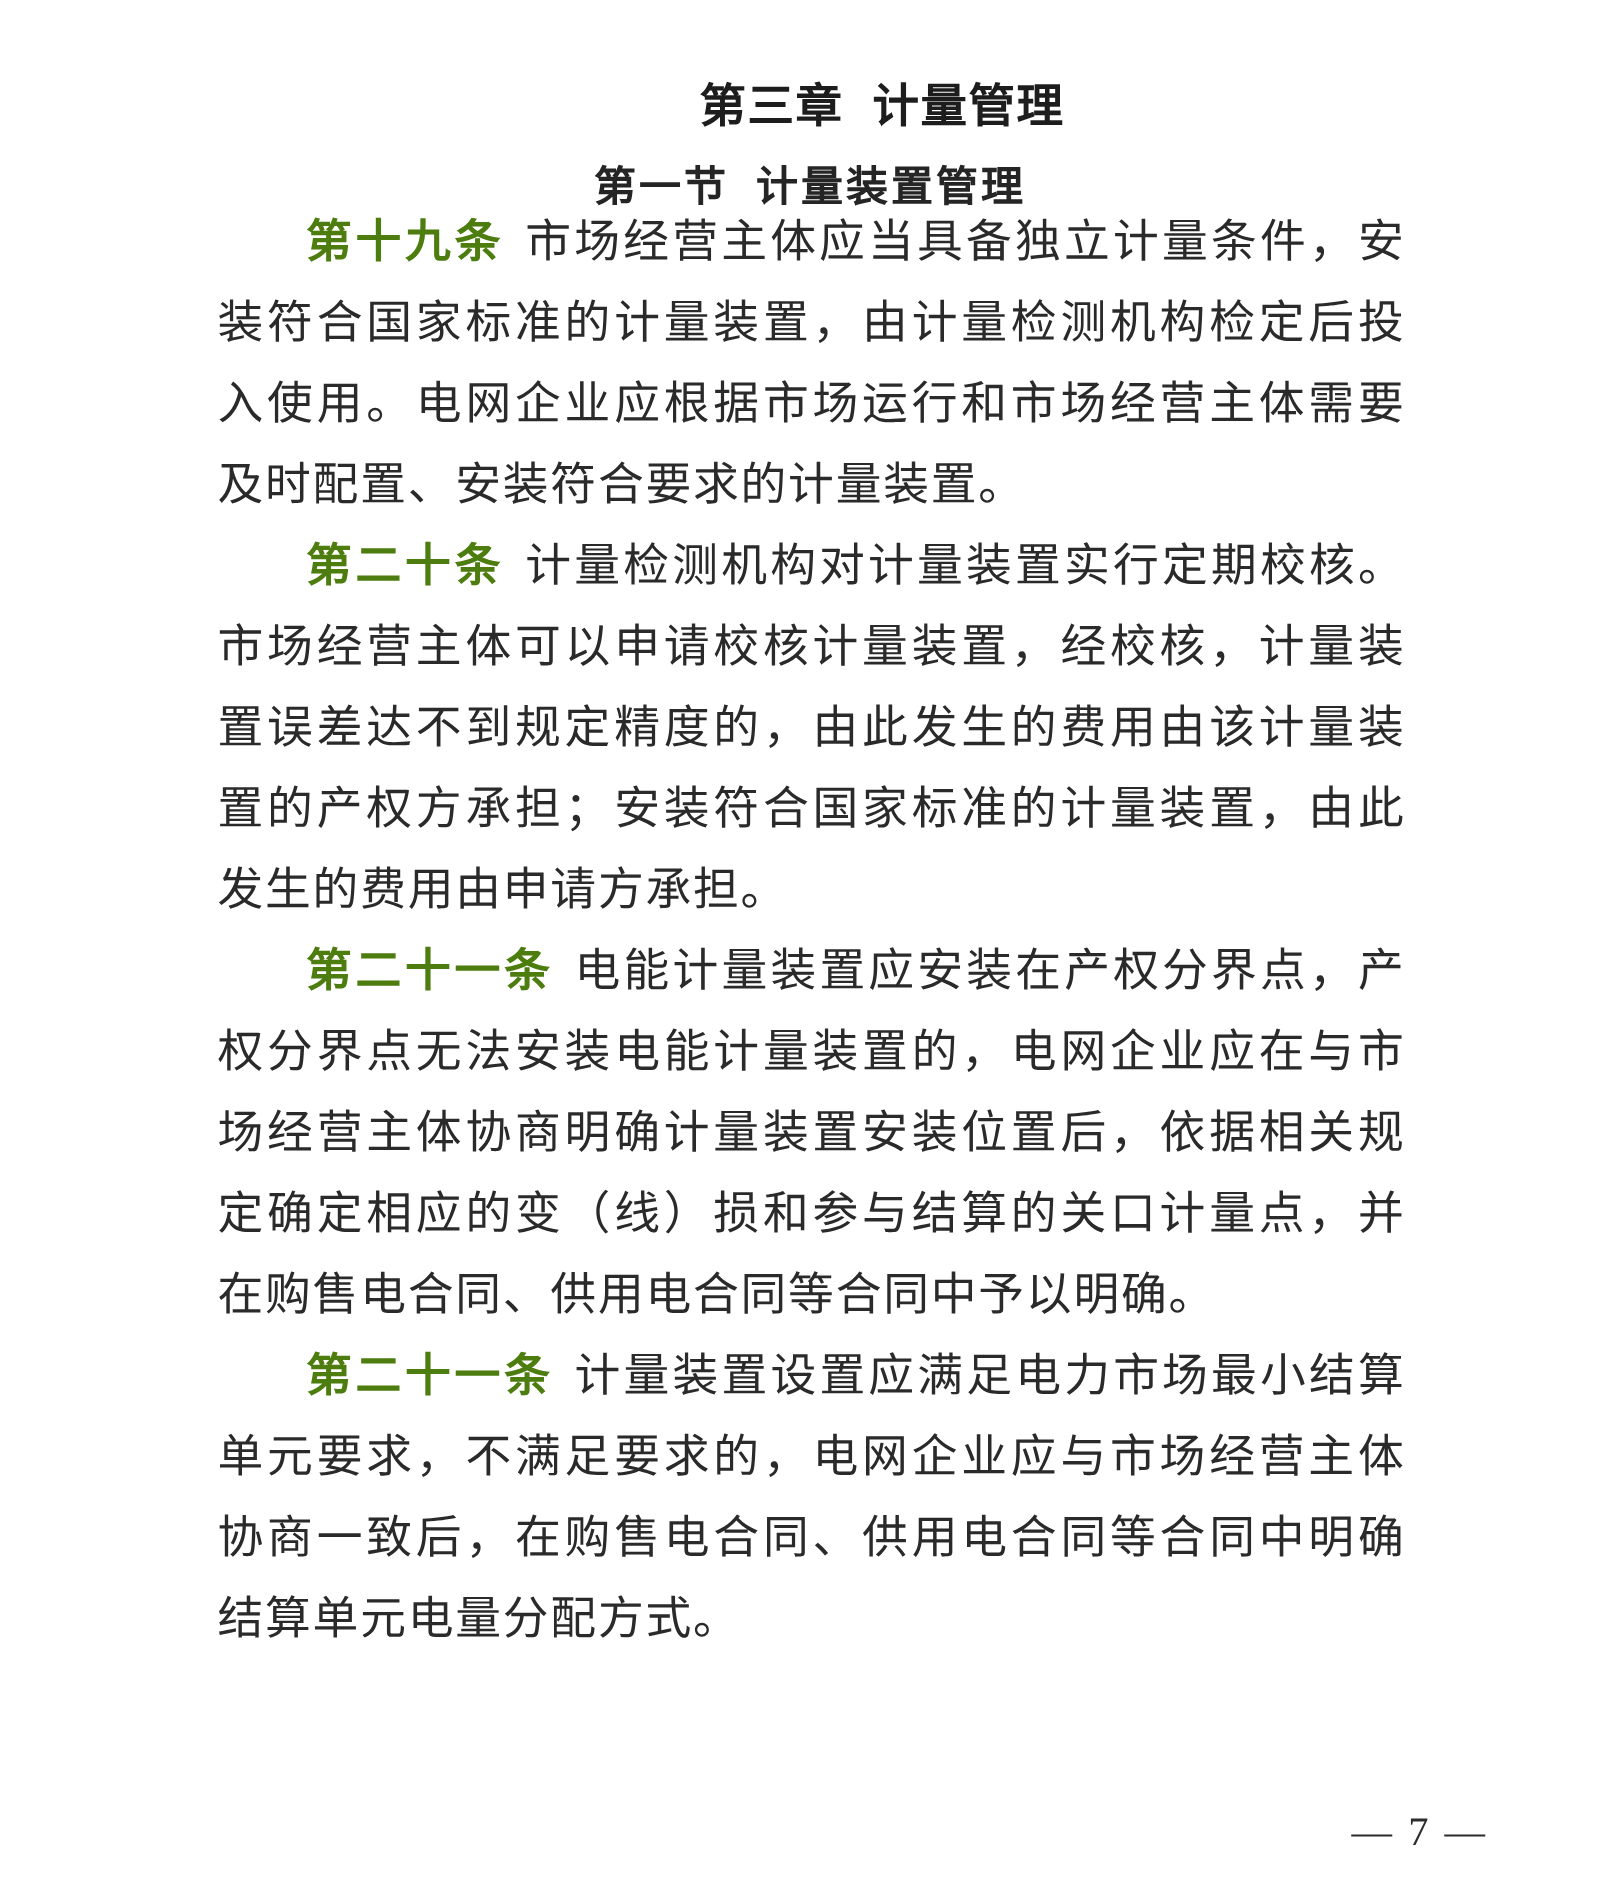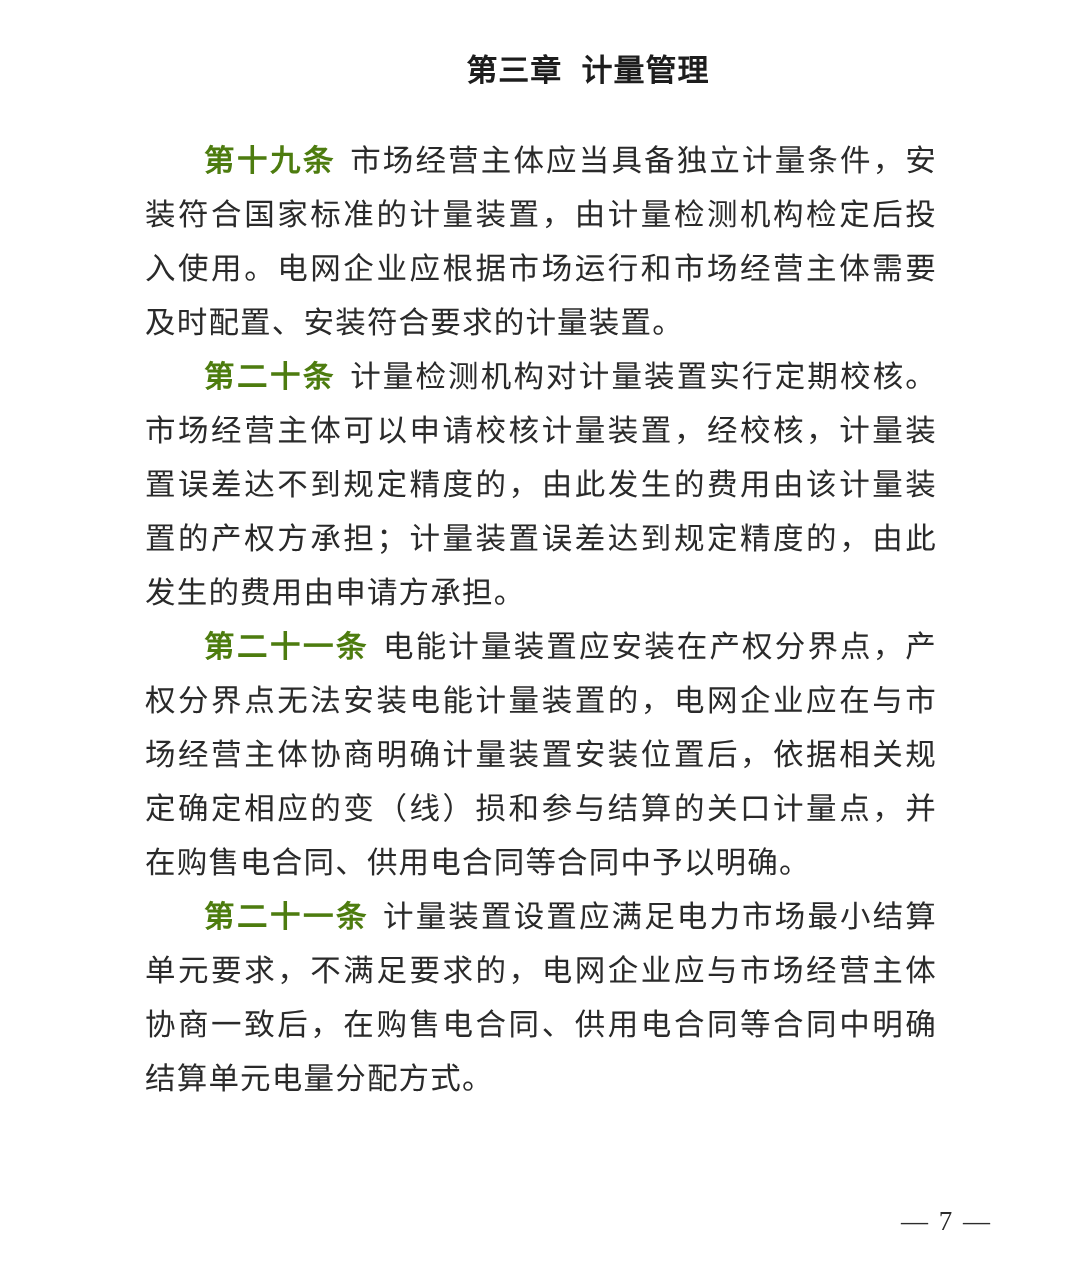--- a/index.html
+++ b/index.html
@@ -107,29 +107,30 @@
     white-space: pre;
   }
 </style>
 </head>
 <body>
 
 <div class="page">
 
   <h1 class="chapter-title">第三章  计量管理</h1>
 
+  <h2 class="section-title">第一节  计量装置管理</h2>
 
   <div class="body-column">
 
     <p class="article">
       <span class="article-indent"></span><span class="article-number">第十九条</span><span class="article-gap"></span><span>市场经营主体应当具备独立计量条件，安装符合国家标准的计量装置，由计量检测机构检定后投入使用。电网企业应根据市场运行和市场经营主体需要及时配置、安装符合要求的计量装置。</span>
     </p>
 
     <p class="article">
-      <span class="article-indent"></span><span class="article-number">第二十条</span><span class="article-gap"></span><span>计量检测机构对计量装置实行定期校核。市场经营主体可以申请校核计量装置，经校核，计量装置误差达不到规定精度的，由此发生的费用由该计量装置的产权方承担；计量装置误差达到规定精度的，由此发生的费用由申请方承担。</span>
+      <span class="article-indent"></span><span class="article-number">第二十条</span><span class="article-gap"></span><span>计量检测机构对计量装置实行定期校核。市场经营主体可以申请校核计量装置，经校核，计量装置误差达不到规定精度的，由此发生的费用由该计量装置的产权方承担；安装符合国家标准的计量装置，由此发生的费用由申请方承担。</span>
     </p>
 
     <p class="article">
       <span class="article-indent"></span><span class="article-number">第二十一条</span><span class="article-gap"></span><span>电能计量装置应安装在产权分界点，产权分界点无法安装电能计量装置的，电网企业应在与市场经营主体协商明确计量装置安装位置后，依据相关规定确定相应的变（线）损和参与结算的关口计量点，并在购售电合同、供用电合同等合同中予以明确。</span>
     </p>
 
 
     <p class="article">
       <span class="article-indent"></span><span class="article-number">第二十一条</span><span class="article-gap"></span><span>计量装置设置应满足电力市场最小结算单元要求，不满足要求的，电网企业应与市场经营主体协商一致后，在购售电合同、供用电合同等合同中明确结算单元电量分配方式。</span>
     </p>

